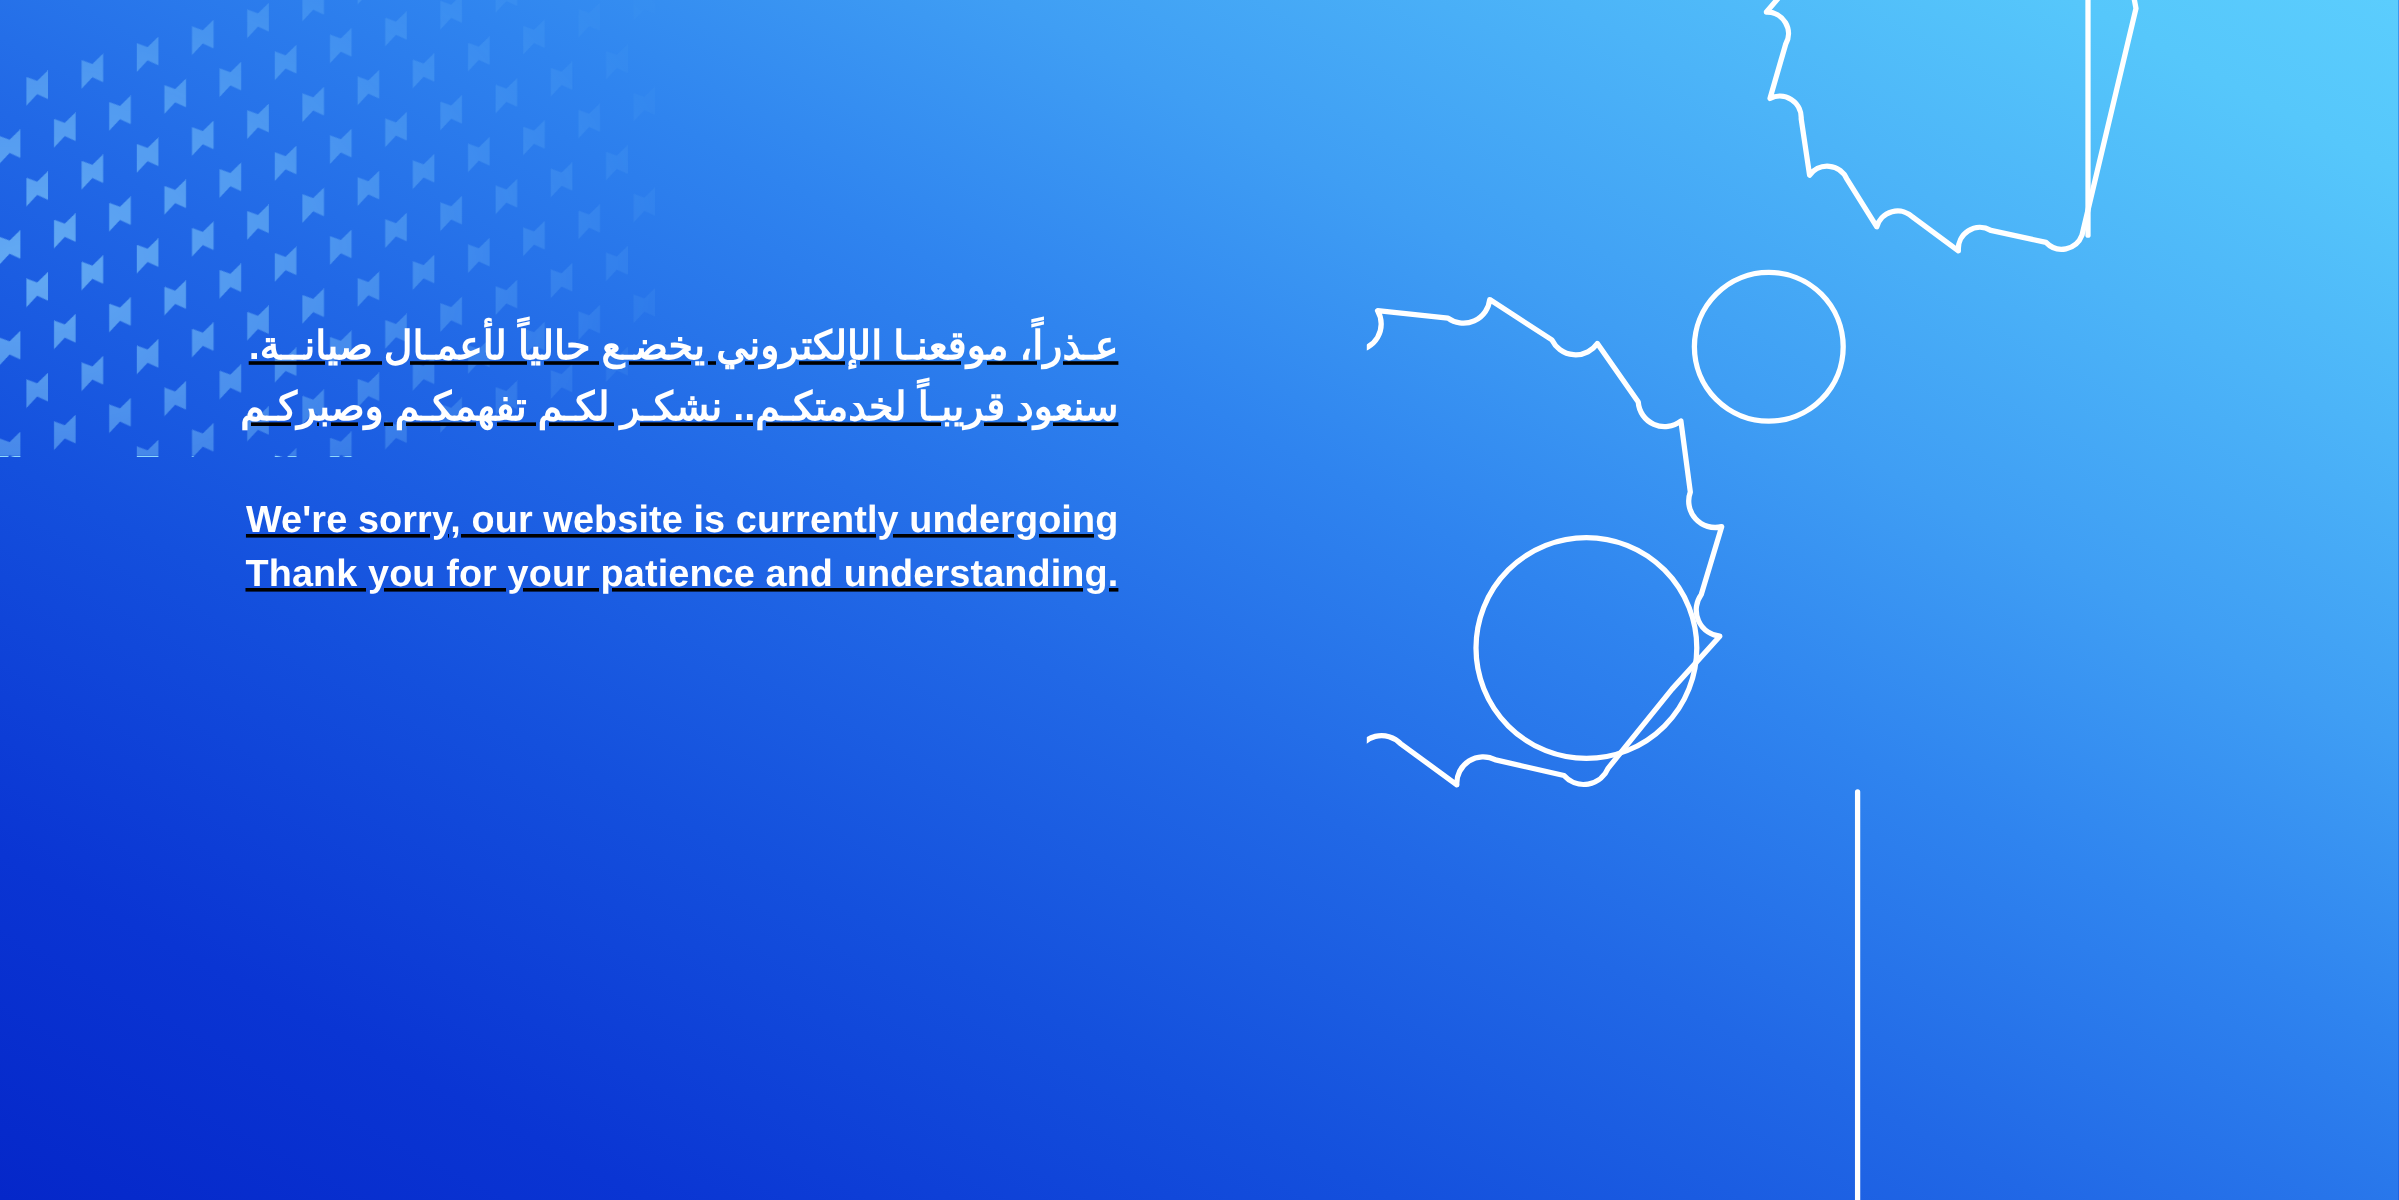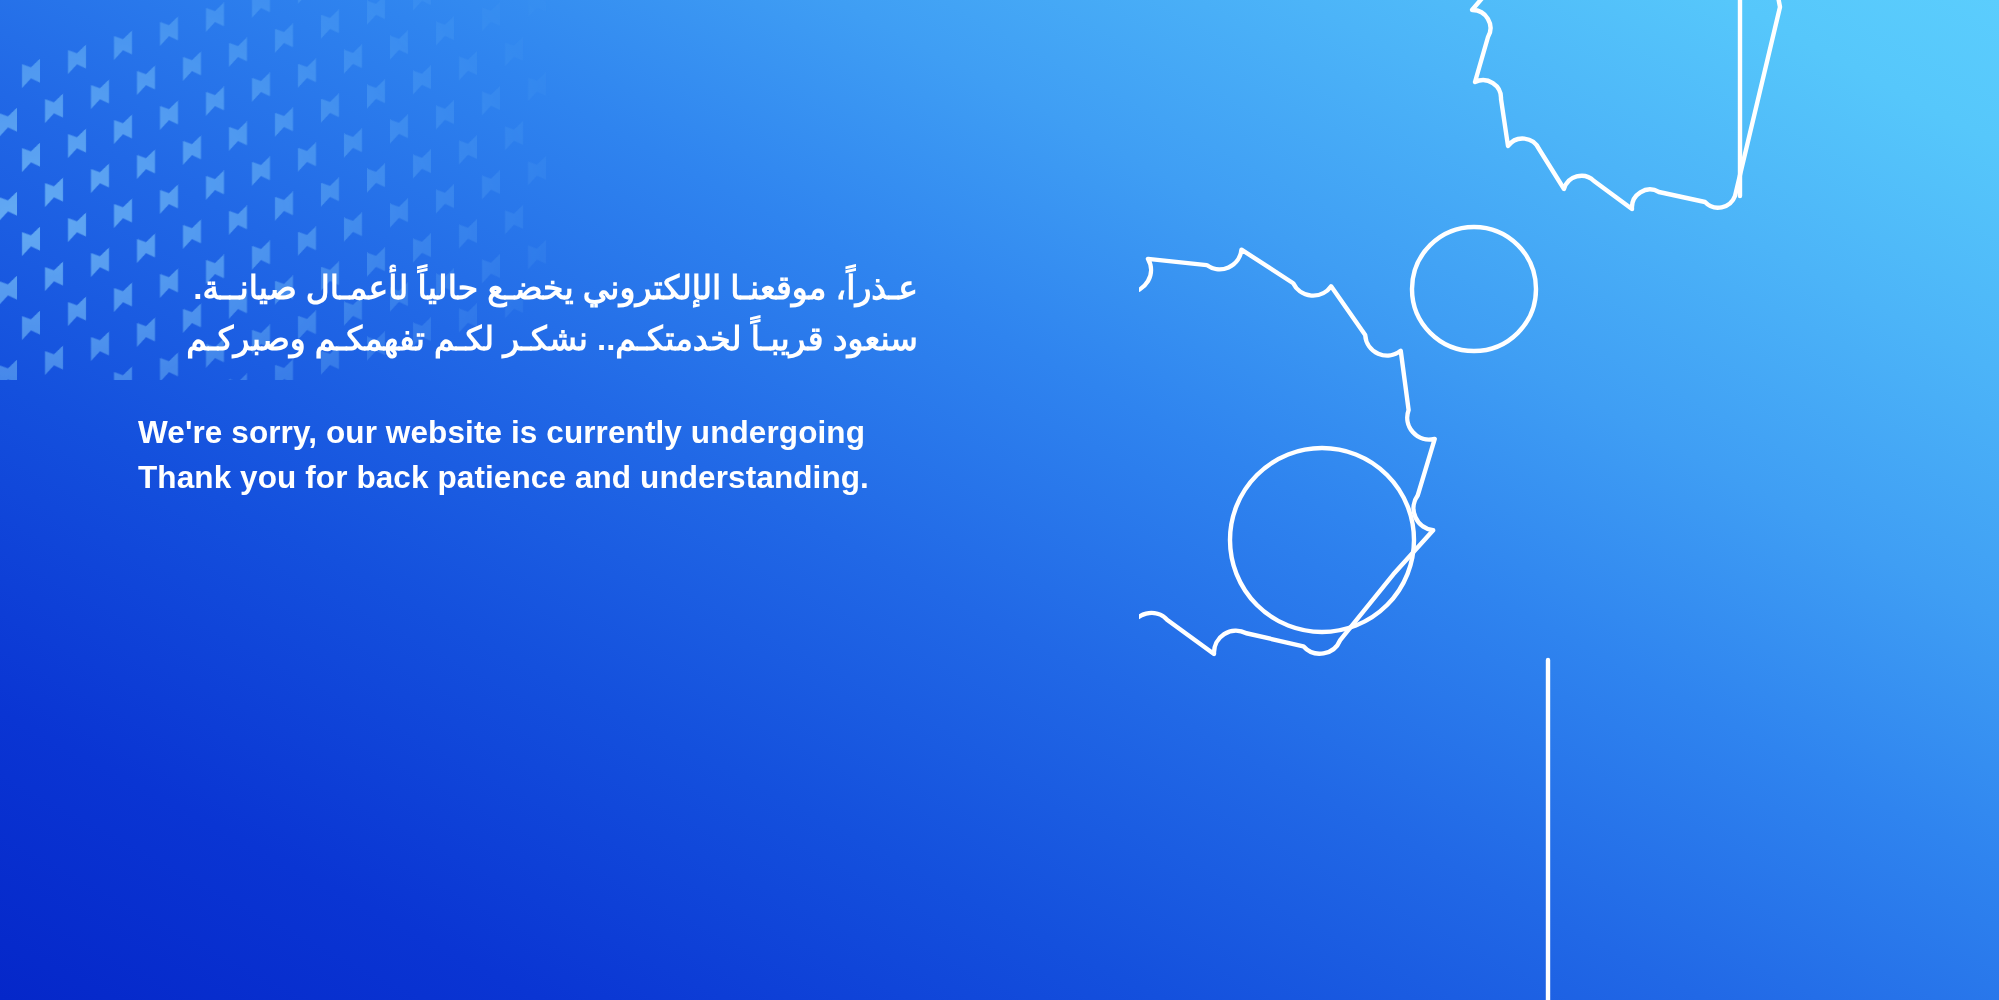--- a/index.html
+++ b/index.html
@@ -48,23 +48,24 @@
     right: 0;
     top: 0;
     width: 860px;
     height: 1000px;
     pointer-events: none;
   }
 
   
   #message-block {
     position: absolute;
-    left: 138px;
+    left: 152px;
     top: 262px;
     width: 780px;
+    text-decoration: underline;
   }
 
   .ar-line {
     direction: rtl;
     text-align: right;
     color: #ffffff;
     font-size: 33px;
     line-height: 1.55;
     font-weight: 600;
     letter-spacing: 0.2px;
@@ -75,20 +76,21 @@
     margin-bottom: 46px;
   }
 
   .en-line {
     color: #ffffff;
     font-size: 31.5px;
     line-height: 1.42;
     font-weight: 700;
     letter-spacing: 0.1px;
     white-space: nowrap;
+    text-align: right;
   }
 </style>
 </head>
 <body>
 
 <div id="maintenance-page">
 
   <svg id="chevron-pattern" viewBox="0 0 620 420" preserveAspectRatio="none" aria-hidden="true">
     <defs>
       <g id="chev">
@@ -210,18 +212,18 @@
 
   <div id="message-block">
 
     <div id="arabic-message">
       <div class="ar-line">عـذراً، موقعنـا الإلكتروني يخضـع حالياً لأعمـال صيانــة.</div>
       <div class="ar-line">سنعود قريبـاً لخدمتكـم.. نشكـر لكـم تفهمكـم وصبركـم</div>
     </div>
 
     <div id="english-message">
       <div class="en-line">We're sorry, our website is currently undergoing</div>
-      <div class="en-line">Thank you for back patience and understanding.</div>
+      <div class="en-line">Thank you for your patience and understanding.</div>
     </div>
 
   </div>
 
 </div>
 
 </body></html>

